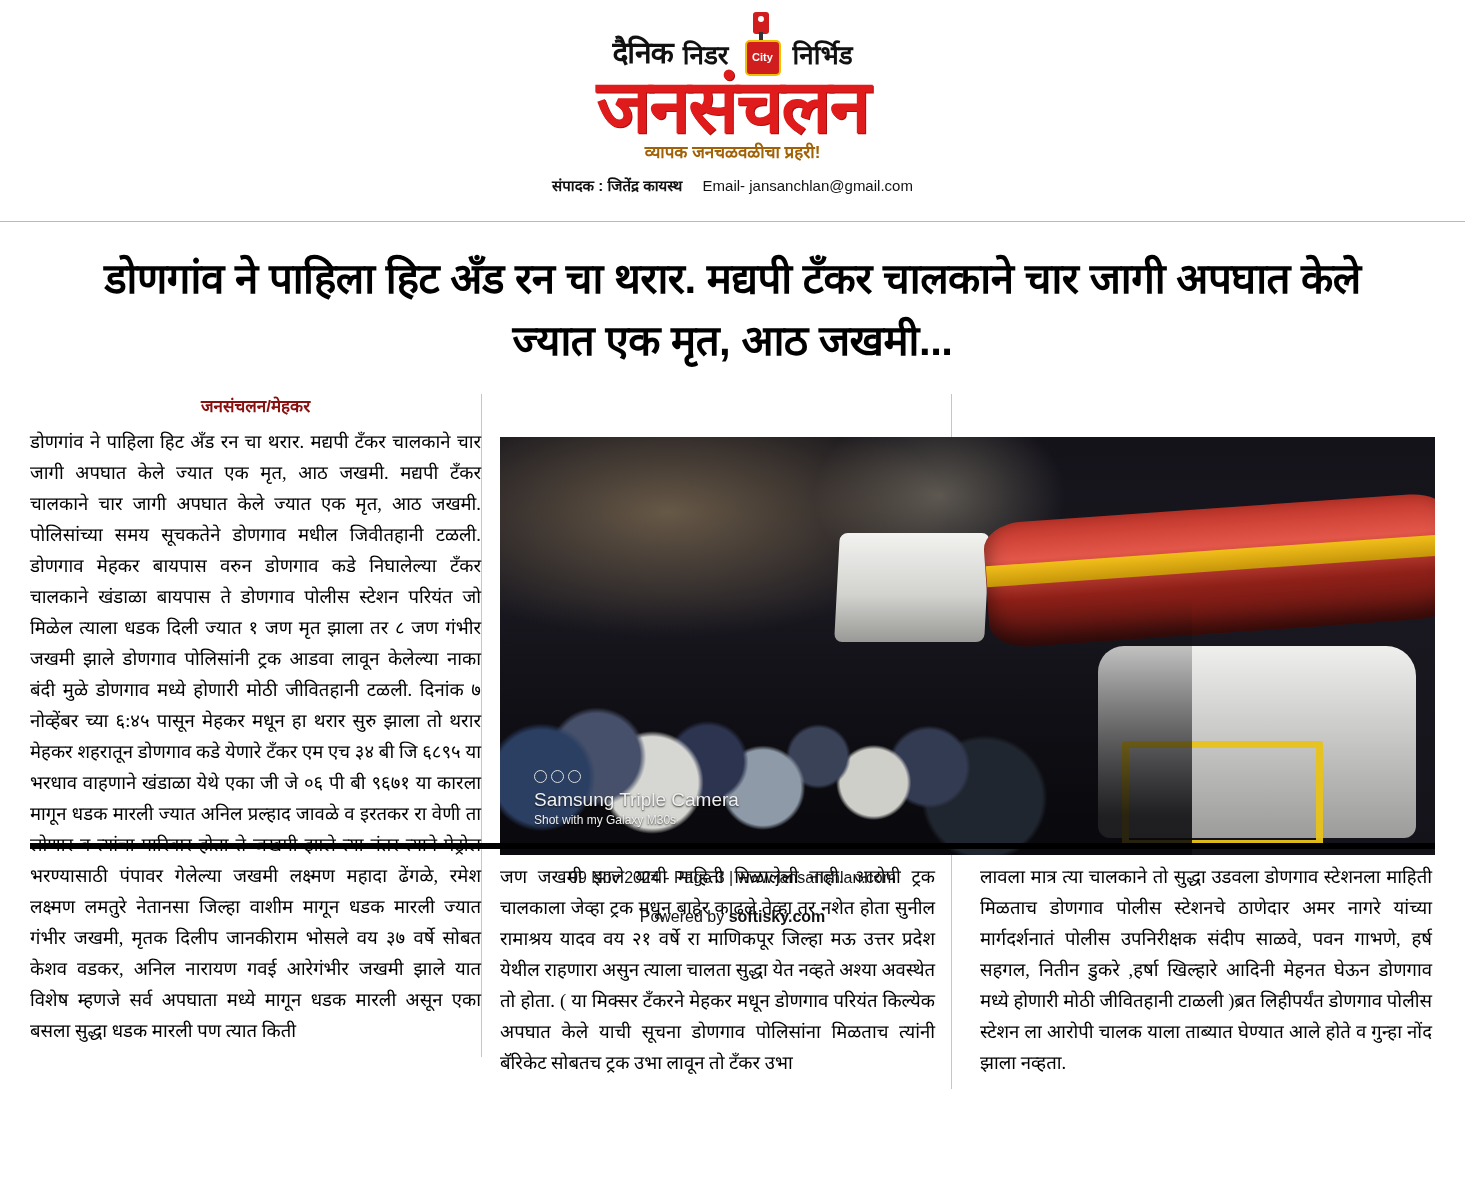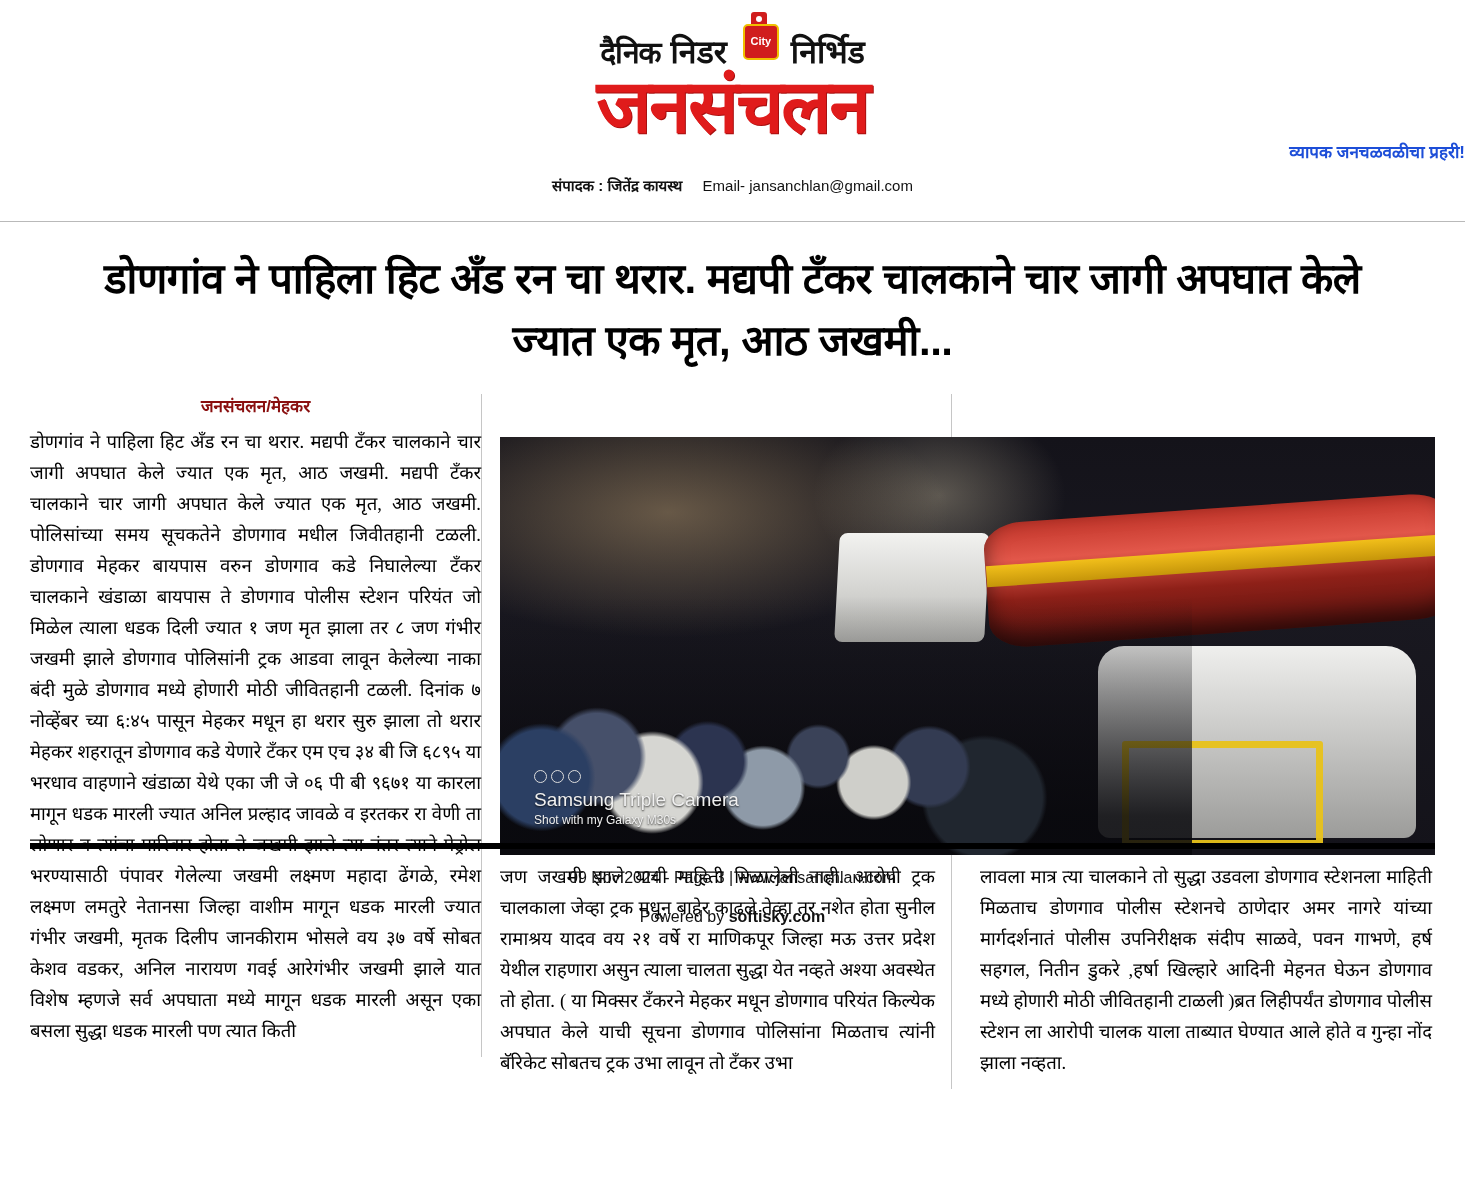--- a/index.html
+++ b/index.html
@@ -47,21 +47,21 @@
     font-weight: bold;
     font-size: 30px;
     color: #111;
     letter-spacing: -1px;
     padding-bottom: 2px;
   }
   .brand-nidar,
   .brand-nirbhid {
     font-family: "Liberation Sans", sans-serif;
     font-weight: bold;
-    font-size: 32px;
+    font-size: 26px;
     color: #111;
     padding-bottom: 2px;
   }
   .logo-badge {
     width: 44px;
     height: 62px;
     position: relative;
     display: inline-block;
   }
   .logo-badge .tower {
@@ -87,21 +87,21 @@
     position: absolute;
     left: 20px;
     top: 20px;
     width: 4px;
     height: 12px;
     background: #333;
   }
   .logo-badge .box {
     position: absolute;
     left: 6px;
-    top: 12px;
+    top: 28px;
     width: 32px;
     height: 32px;
     background: #d01d1d;
     border: 2px solid #f0c000;
     border-radius: 5px;
     color: #fff;
     font-family: "Liberation Sans", sans-serif;
     font-size: 11px;
     font-weight: bold;
     line-height: 30px;
@@ -114,23 +114,22 @@
     color: #e01b1b;
     letter-spacing: -2px;
     line-height: 78px;
     margin-top: -6px;
     text-shadow: 1px 1px 0 #a81010;
   }
   .brand-sub {
     font-family: "Liberation Sans", sans-serif;
     font-size: 17px;
     font-weight: bold;
-    color: #1d4ed8;
+    color: #a16207;
     margin-top: -6px;
-    text-align: right;
   }
   .editor-line {
     margin-top: 12px;
     font-family: "Liberation Sans", sans-serif;
     font-size: 15px;
     color: #111;
   }
   .editor-line .ed-name {
     font-weight: bold;
   }

